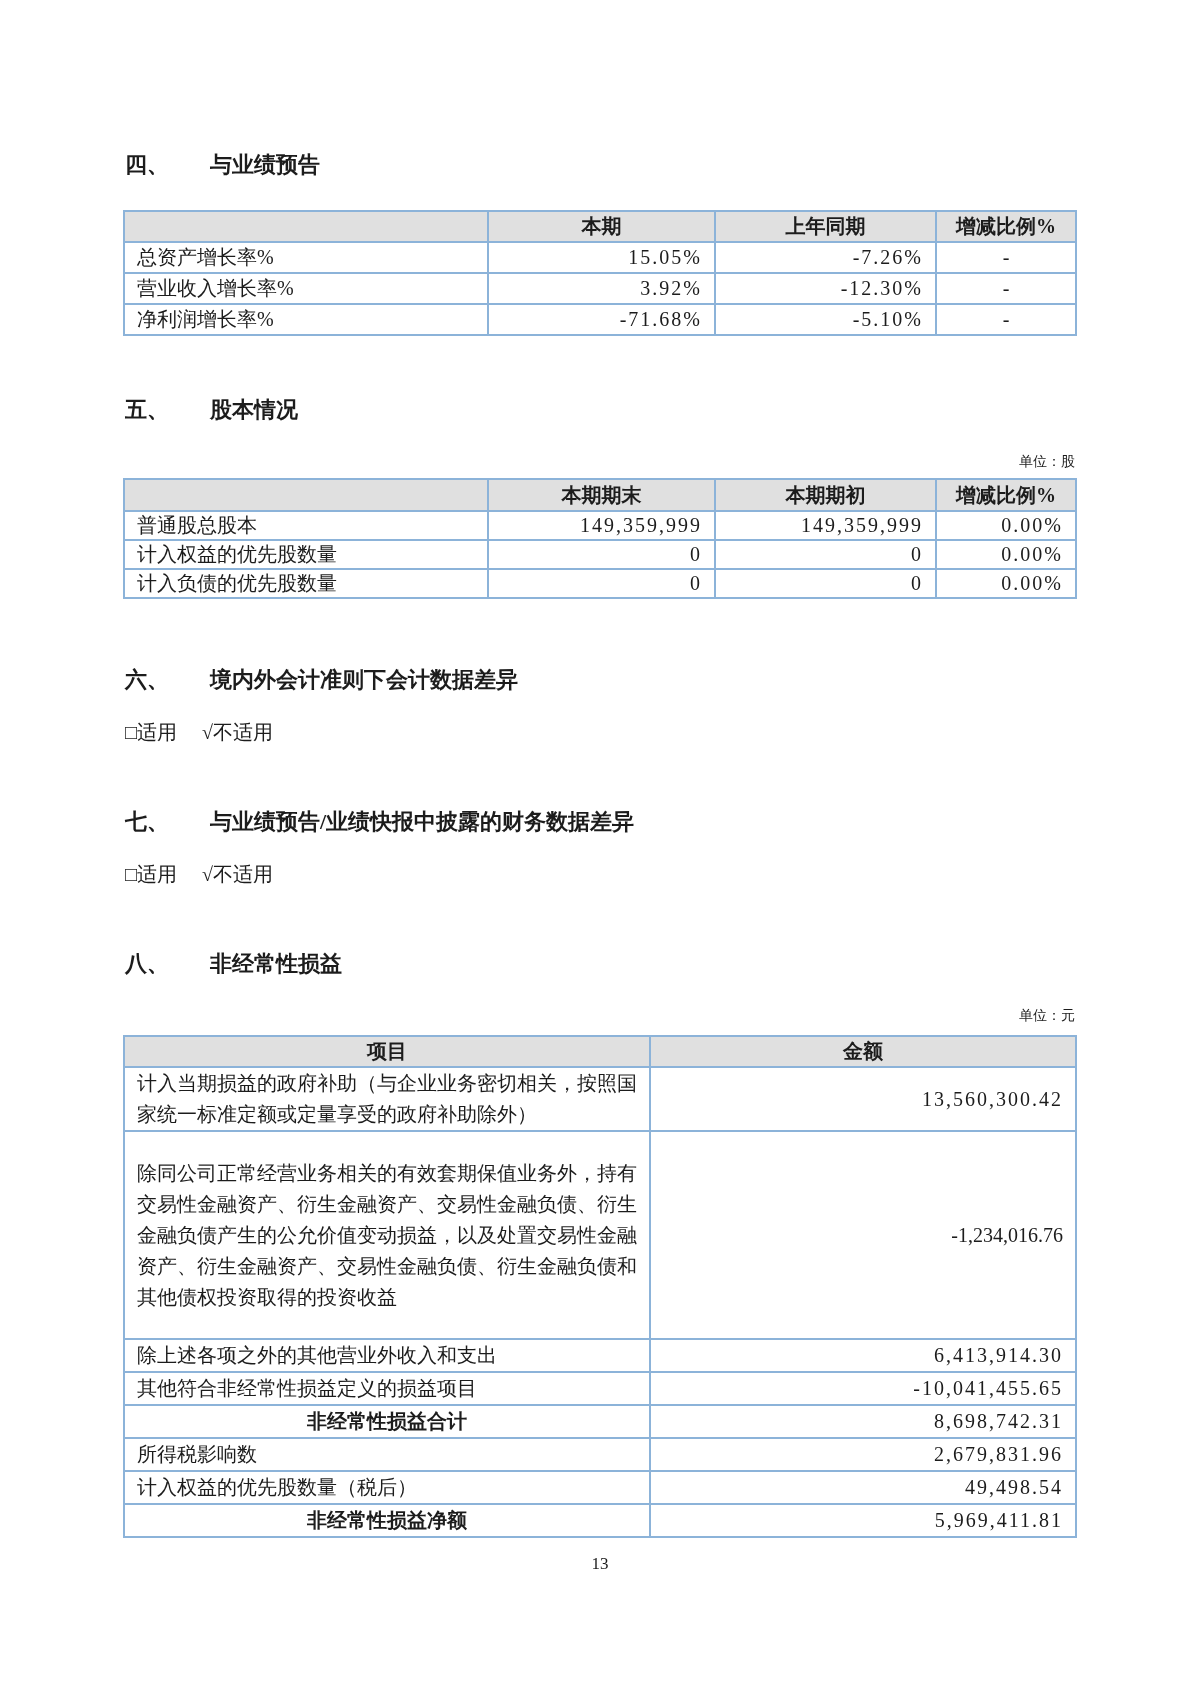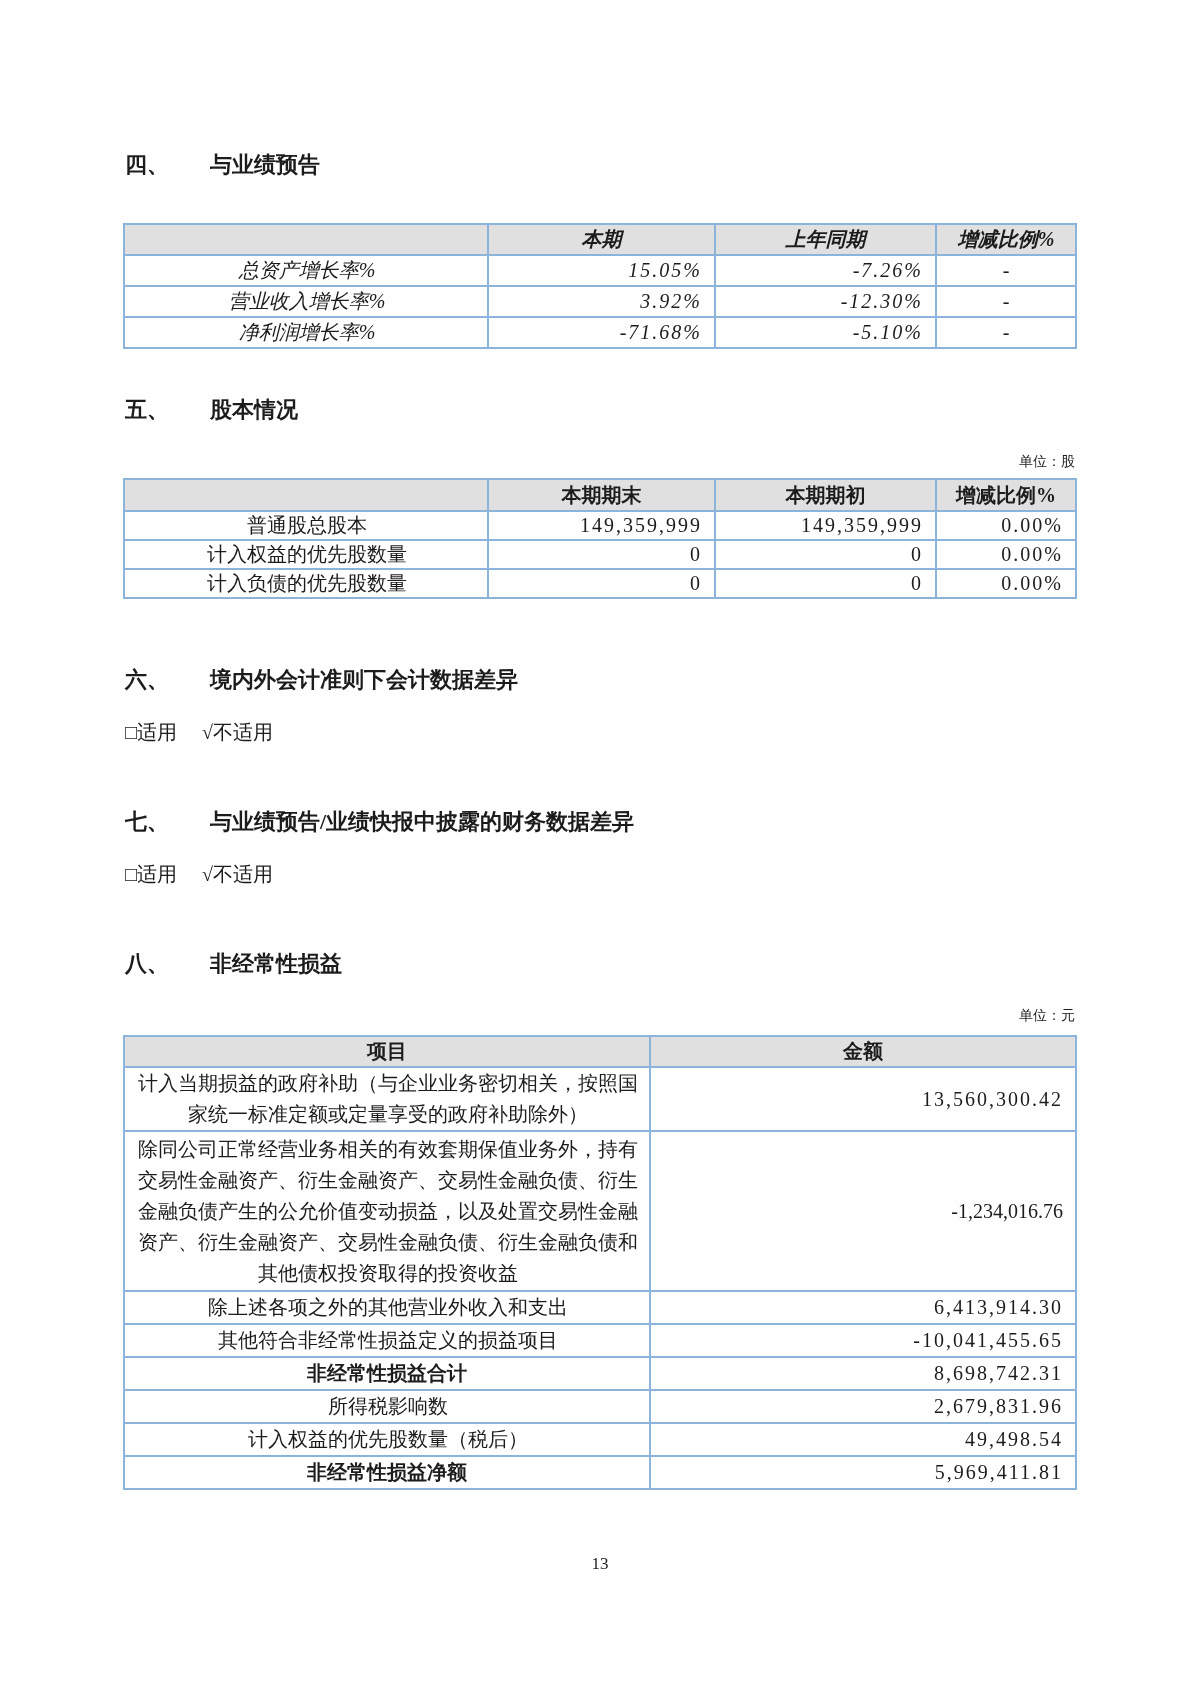--- a/index.html
+++ b/index.html
@@ -26,49 +26,49 @@
     position:absolute; left:123px; width:952px;
     border-collapse:collapse; table-layout:fixed;
     font-size:20px;
   }
   .tbl td {
     border:2px solid #8CB3D9; vertical-align:middle; overflow:hidden;
   }
   .tbl .th {
     background:#E0E0E0; font-weight:bold; text-align:center; padding:0 4px;
   }
-  .tbl .lbl { text-align:center; padding:0 10px 0 12px; }
+  .tbl .lbl { text-align:left; padding:0 10px 0 12px; }
   .tbl .val { text-align:right; padding:0 12px 0 4px; letter-spacing:2px; }
   .tbl .val.compact { letter-spacing:0; }
   .tbl .ctr { text-align:center; }
   .tbl .total { font-weight:bold; text-align:center; }
   .t1 tr { height:31px; }
   .t2 tr { height:20px; }
   .t2 tr.hd { height:32px; }
   .t3 tr.hd { height:31px; }
   .t3 tr.r1 { height:62px; }
-  .t3 tr.r2 { height:160px;border-radius:23px; }
+  .t3 tr.r2 { height:208px;border-radius:23px; }
   .t3 tr.single { height:33px; }
   .t3 .lbl { line-height:31px; }
   .page-number {
     position:absolute; left:0; top:1546px; width:100%;
     text-align:center; font-size:17px;margin-top:8px;
   }
 </style>
 </head>
 <body>
 
 <div class="page">
 
   <div class="heading" style="top:151px;">
     <span class="hnum">四、</span>
     <span>与业绩预告</span>
   </div>
 
-  <table class="tbl t1" style="top:223px;font-style:italic;">
+  <table class="tbl t1" style="top:210px;">
     <colgroup>
         <col style="width:364px">
         <col style="width:227px">
         <col style="width:221px">
         <col style="width:140px">
       </colgroup>
     <tbody>
         <tr class="hd">
       <td class="th"></td>
       <td class="th">本期</td>

